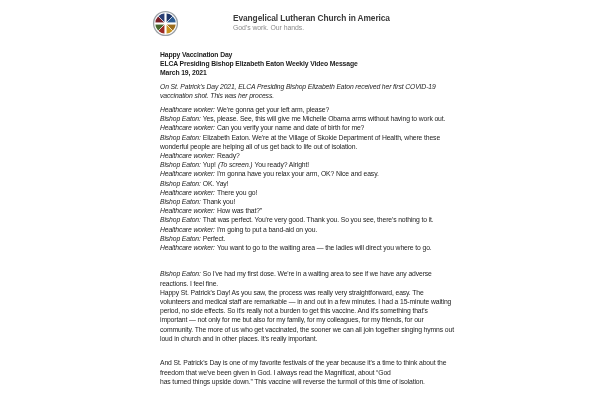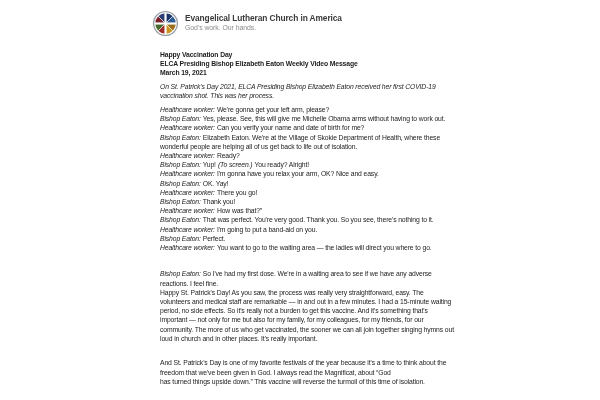--- a/index.html
+++ b/index.html
@@ -3,21 +3,21 @@
 <meta charset="utf-8">
 <style>
   html,body{margin:0;padding:0;background:#fff;}
   .canvas{
     position:relative;width:600px;height:400px;background:#ffffff;overflow:hidden;
     font-family:"Liberation Sans",sans-serif;color:#1d1d1d;
   }
   
   .letterhead{position:absolute;left:152px;top:10px;display:flex;gap:6px;align-items:flex-start;}
   .logo{width:27px;height:27px;flex:0 0 auto;}
-  .brandtext{padding-top:3px;}
+  .brandtext{padding-top:3px;margin-left:48px;}
   .orgname{font-weight:bold;font-size:8.4px;line-height:10px;color:#3b3b3b;letter-spacing:-0.1px;}
   .tagline{font-size:6.9px;line-height:9px;color:#8b8b8b;letter-spacing:-0.05px;}
   
   .doc{
     position:absolute;left:160px;top:50px;width:294px;
     font-size:6.8px;line-height:9.2px;letter-spacing:-0.12px;color:#1c1c1c;
   }
   .title-block{font-weight:bold;margin:0 0 4px 0;}
   .title-block div{white-space:nowrap;}
   p{margin:0;}

